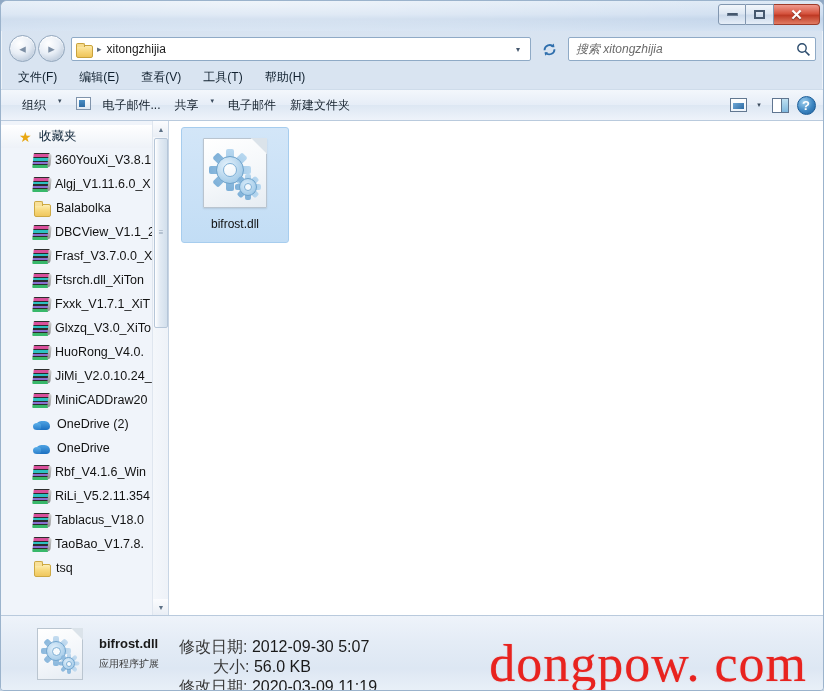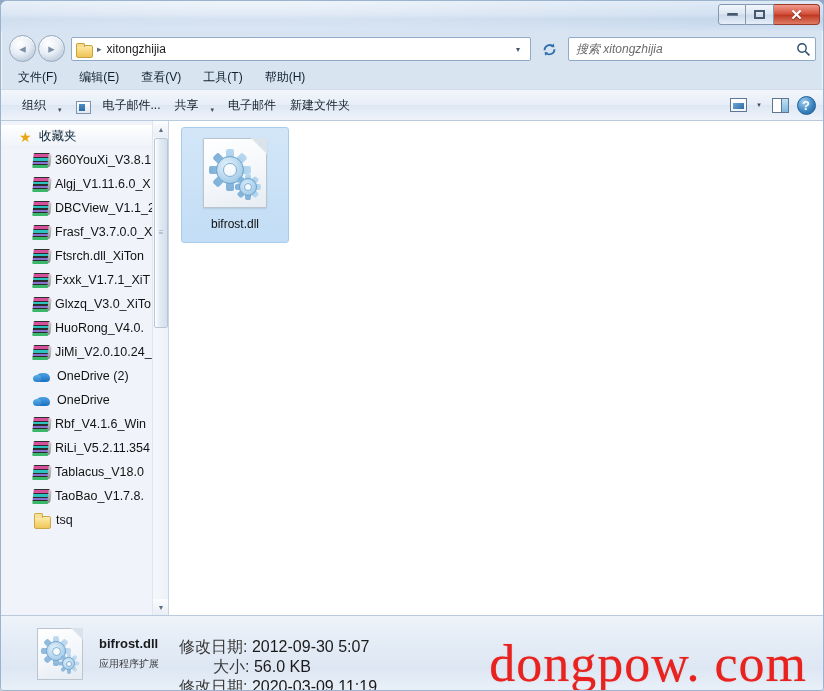--- a/index.html
+++ b/index.html
@@ -148,21 +148,21 @@
   
   #toolbar {
     position: absolute; left: 0; top: 88px; width: 824px; height: 32px;
     background: linear-gradient(180deg,#f3f7fc 0%, #e6edf7 50%, #dde7f3 51%, #eef3fa 100%);
     border-top: 1px solid #cfdcea;
     border-bottom: 1px solid #b9cadd;
     display: flex; align-items: center; padding: 0 6px 0 14px;
   }
   .tbitem {
     font-size: 12px; color: #14202c;
-    display: flex; align-items: flex-end; gap: 12px;
+    display: flex; align-items: flex-start; gap: 12px;
     padding: 4px 7px; border-radius: 2px; white-space: nowrap;
   }
   .caret { font-size: 7px; color: #3a4a5c; }
   .tb-openwith-icon {
     width: 15px; height: 13px;
     background: linear-gradient(180deg,#ffffff,#dfe8f2);
     border: 1px solid #7f93ab; position: relative; flex:none;
   }
   .tb-openwith-icon::after {
     content:""; position:absolute; left:2px; top:2px; width:6px; height:7px;
@@ -570,20 +570,24 @@
 
         <div class="sb-item">
           <span class="ico archive"></span>
           <span>360YouXi_V3.8.1</span>
         </div>
         <div class="sb-item">
           <span class="ico archive"></span>
           <span>Algj_V1.11.6.0_X</span>
         </div>
         <div class="sb-item">
+          <span class="ico folder"></span>
+          <span>Balabolka</span>
+        </div>
+        <div class="sb-item">
           <span class="ico archive"></span>
           <span>DBCView_V1.1_2</span>
         </div>
         <div class="sb-item">
           <span class="ico archive"></span>
           <span>Frasf_V3.7.0.0_X</span>
         </div>
         <div class="sb-item">
           <span class="ico archive"></span>
           <span>Ftsrch.dll_XiTon</span>
@@ -596,20 +600,24 @@
           <span class="ico archive"></span>
           <span>Glxzq_V3.0_XiTo</span>
         </div>
         <div class="sb-item">
           <span class="ico archive"></span>
           <span>HuoRong_V4.0.</span>
         </div>
         <div class="sb-item">
           <span class="ico archive"></span>
           <span>JiMi_V2.0.10.24_</span>
+        </div>
+        <div class="sb-item">
+          <span class="ico archive"></span>
+          <span>MiniCADDraw20</span>
         </div>
         <div class="sb-item">
           <span class="ico cloud"></span>
           <span>OneDrive (2)</span>
         </div>
         <div class="sb-item">
           <span class="ico cloud"></span>
           <span>OneDrive</span>
         </div>
         <div class="sb-item">

